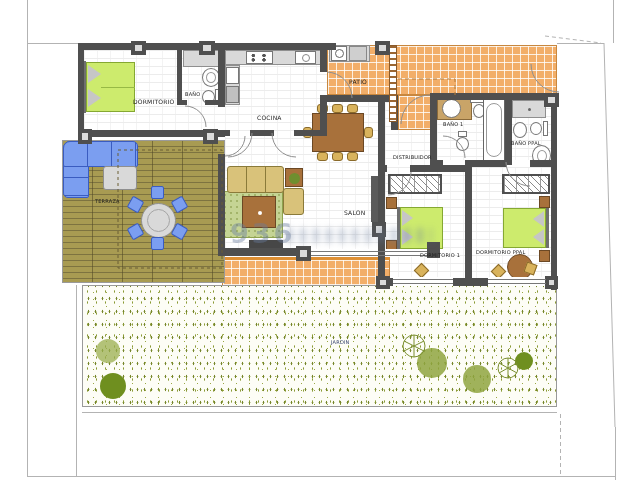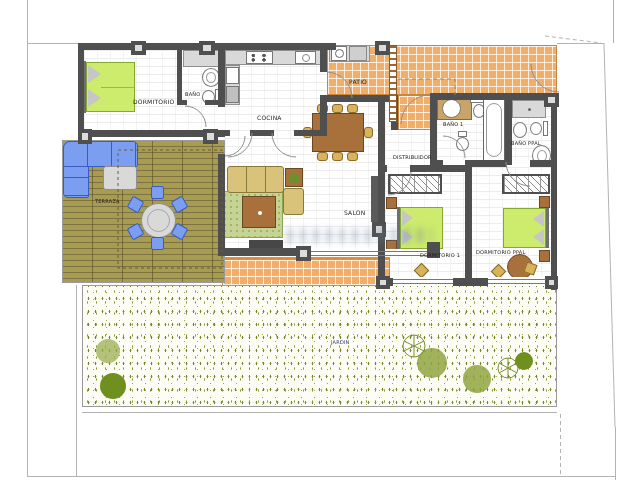--- a/index.html
+++ b/index.html
@@ -290,15 +290,16 @@
   <span class="lbl" style="left:349px;top:78px">PATIO</span>
   <span class="lbl" style="left:443px;top:121px;font-size:5px">BAÑO 1</span>
   <span class="lbl" style="left:511px;top:140px;font-size:5px">BAÑO PPAL</span>
   <span class="lbl" style="left:393px;top:154px;font-size:5px">DISTRIBUIDOR</span>
   <span class="lbl" style="left:344px;top:209px">SALON</span>
   <span class="lbl" style="left:420px;top:252px;font-size:5px">DORMITORIO 1</span>
   <span class="lbl" style="left:476px;top:249px;font-size:5px">DORMITORIO PPAL</span>
   <span class="lbl" style="left:95px;top:198px;font-size:5px">TERRAZA</span>
   <span class="lbl" style="left:331px;top:339px;color:#33406e;font-size:5px">JARDIN</span>
 
+  <span class="wm" style="left:230px;top:218px">936</span>
   <div class="wm-smudge" style="left:287px;top:228px;width:145px"></div>
 
 </div>
 
 </body></html>

